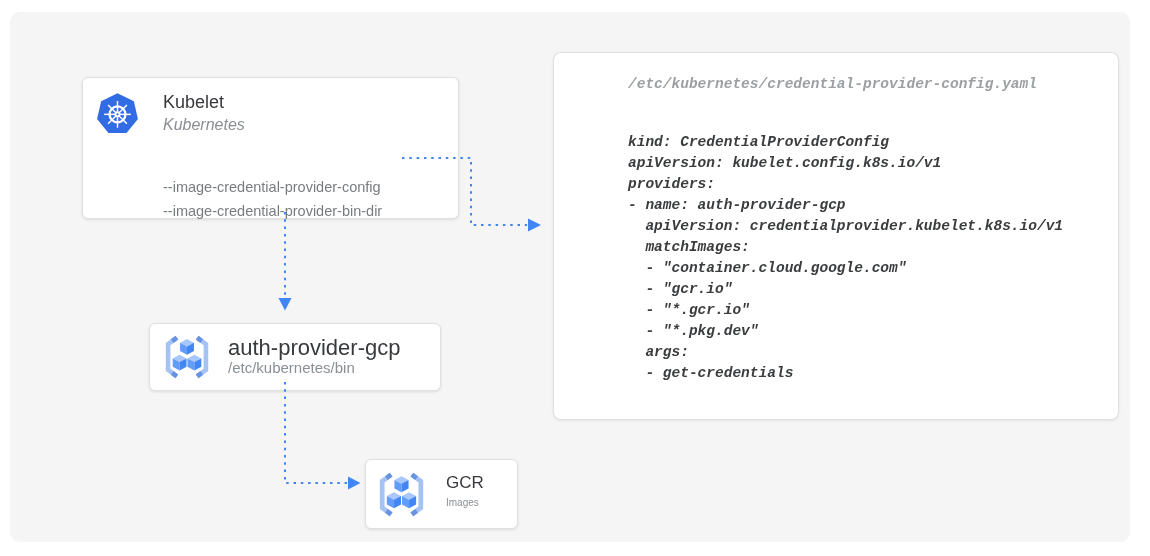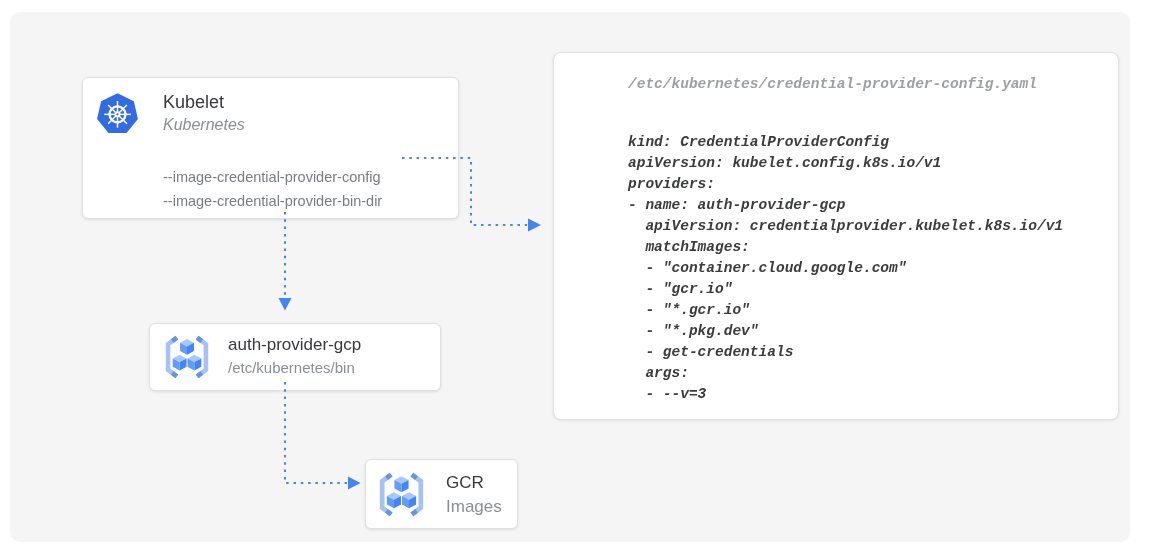--- a/index.html
+++ b/index.html
@@ -27,29 +27,29 @@
   #kubelet-card .icon-box  { left:13px; top:14px; width:43px; height:43px; }
   #provider-card .icon-box { left:13px; top:10px; width:48px; height:46px; }
   #gcr-card .icon-box      { left:11px; top:11px; width:49px; height:47px; }
 
   .card-title { position:absolute; font-size:18px; color:#37393C; white-space:nowrap; }
   .card-sub   { position:absolute; font-size:16px; color:#8A8F94; white-space:nowrap; }
 
   #kubelet-card .card-title { left:80px; top:14px; }
   #kubelet-card .card-sub   { left:80px; top:38px;font-style:italic; }
   .kc-flags {
-    position:absolute; left:80px; top:87px;
+    position:absolute; left:80px; top:97px;
     font-size:14.5px; color:#797D81; line-height:24px; white-space:nowrap;
   }
 
-  #provider-card .card-title { left:78px; top:11px; font-size:17px; }
+  #provider-card .card-title { left:78px; top:11px; font-size:22px; }
   #provider-card .card-sub   { left:78px; top:35px; font-size:15px; }
 
   #gcr-card .card-title { left:80px; top:13px; font-size:17px; }
-  #gcr-card .card-sub   { left:80px; top:37px; font-size:17px; }
+  #gcr-card .card-sub   { left:80px; top:37px; font-size:10px; }
 
   #yaml-panel {
     position:absolute; left:543px; top:40px; width:566px; height:368px;
     background:#ffffff; border:1px solid #DEE0E2; border-radius:8px;
     box-sizing:border-box; padding:21px 10px 12px 74px;
     box-shadow:0 1px 3px rgba(0,0,0,0.08);
   }
   .mono {
     font-family:"Liberation Mono", monospace;
     font-style:italic; font-weight:bold;
@@ -154,23 +154,22 @@
       <div class="mono code-line">kind: CredentialProviderConfig</div>
       <div class="mono code-line">apiVersion: kubelet.config.k8s.io/v1</div>
       <div class="mono code-line">providers:</div>
       <div class="mono code-line">- name: auth-provider-gcp</div>
       <div class="mono code-line">  apiVersion: credentialprovider.kubelet.k8s.io/v1</div>
       <div class="mono code-line">  matchImages:</div>
       <div class="mono code-line">  - "container.cloud.google.com"</div>
       <div class="mono code-line">  - "gcr.io"</div>
       <div class="mono code-line">  - "*.gcr.io"</div>
       <div class="mono code-line">  - "*.pkg.dev"</div>
+      <div class="mono code-line">  args:</div>
       <div class="mono code-line">  - get-credentials</div>
-      <div class="mono code-line">  args:</div>
-      <div class="mono code-line">  - --v=3</div>
     </div>
   </div>
 </div>
 
 <svg id="arrows" viewBox="0 0 1150 556" aria-hidden="true">
 
   <g>
     <path d="M402,158 H471 V225 H527" fill="none" stroke="#4285F4" stroke-width="2" stroke-dasharray="2.5 4.8"></path>
     <path d="M528,218.5 L541,225 L528,231.5 Z" fill="#4285F4"></path>
   </g>

